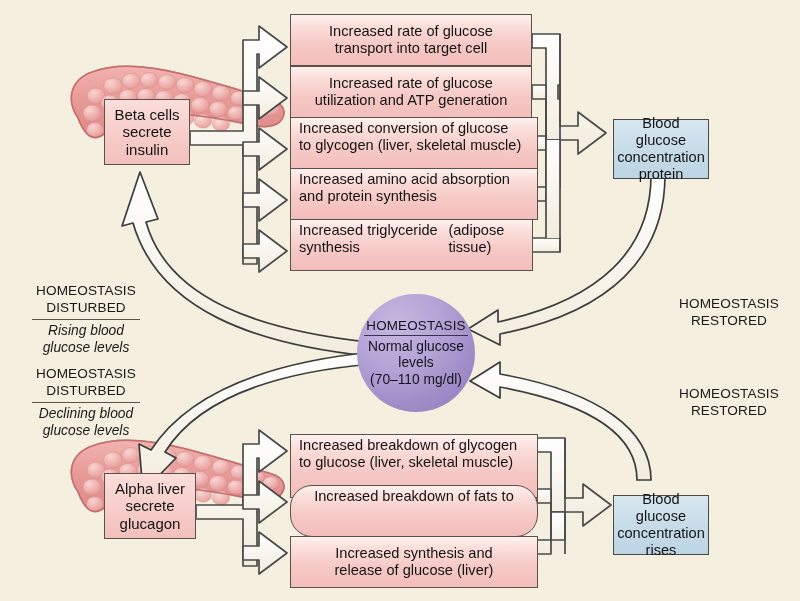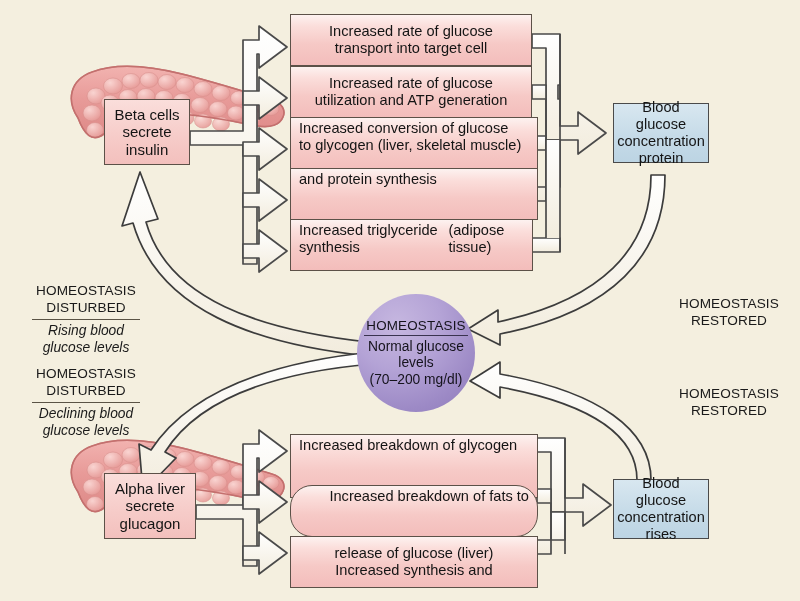--- a/index.html
+++ b/index.html
@@ -28,20 +28,21 @@
     background:linear-gradient(to bottom,#fdf2f0 0%,#fbdedb 22%,#f6c9c6 58%,#f3bdbb 100%);
     font-size:14.6px;
     padding:2px 8px;
   }
   .pinkbox.left-al{justify-content:flex-start;text-align:left;}
   .bluebox{
     border:1.6px solid #4a4a4a;
     background:linear-gradient(to bottom,#d8e7f0 0%,#c6dbe8 55%,#bcd4e3 100%);
     font-size:14.6px;
     padding:2px 4px;
+    margin-top:16px;
   }
   .cellbox{
     border:1.6px solid #5c5148;
     background:linear-gradient(to bottom,#fadedb 0%,#f6cbc8 60%,#f3c0bd 100%);
     font-size:15px;
     padding:2px 4px;
   }
 
   
   .circleWrap{
@@ -256,55 +257,57 @@
     </div>
     <div class="box pinkbox" style="left:290px;top:66px;width:242px;height:52px;flex-direction:column;">
       <span>Increased rate of glucose</span>
       <span>utilization and ATP generation</span>
     </div>
     <div class="box pinkbox left-al" style="left:290px;top:117px;width:248px;height:56px;flex-direction:column;align-items:flex-start;">
       <span>Increased conversion of glucose</span>
       <span>to glycogen (liver, skeletal muscle)</span>
     </div>
     <div class="box pinkbox left-al" style="left:290px;top:168px;width:248px;height:52px;flex-direction:column;align-items:flex-start;">
+      <span>Increased amino acid absorption</span>
       <span>and protein synthesis</span>
     </div>
     <div class="box pinkbox left-al" style="left:290px;top:219px;width:243px;height:52px;align-items:flex-start;">
       <span>Increased triglyceride synthesis</span>
       <span>(adipose tissue)</span>
     </div>
 
     <div class="box pinkbox left-al" style="left:290px;top:434px;width:248px;height:64px;flex-direction:column;align-items:flex-start;">
       <span>Increased breakdown of glycogen</span>
-    </div>
-    <div class="box pinkbox left-al" style="left:290px;top:485px;width:248px;height:52px;flex-direction:column;align-items:flex-end;border-radius:22px;">
+      <span>to glucose (liver, skeletal muscle)</span>
+    </div>
+    <div class="box pinkbox left-al" style="left:290px;top:485px;width:248px;height:52px;flex-direction:column;align-items:center;border-radius:22px;">
       <span>Increased breakdown of fats to</span>
     </div>
     <div class="box pinkbox" style="left:290px;top:536px;width:248px;height:52px;flex-direction:column;">
+      <span>Increased synthesis and</span>
       <span>release of glucose (liver)</span>
-      <span>Increased synthesis and</span>
     </div>
 
     <div class="box bluebox" style="left:613px;top:103px;width:96px;height:60px;flex-direction:column;">
       <span>Blood glucose</span>
       <span>concentration</span>
       <span>protein</span>
     </div>
     <div class="box bluebox" style="left:613px;top:479px;width:96px;height:60px;flex-direction:column;">
       <span>Blood glucose</span>
       <span>concentration</span>
       <span>rises</span>
     </div>
 
     <div class="circleWrap" style="left:357px;top:294px;width:118px;height:118px;">
       <div class="circ-title">HOMEOSTASIS</div>
       <div class="circ-rule"></div>
       <div class="circ-line">Normal glucose</div>
       <div class="circ-line">levels</div>
-      <div class="circ-line">(70–200 mg/dl)</div>
+      <div class="circ-line">(70–110 mg/dl)</div>
     </div>
 
     <div class="annot" style="left:18px;top:283px;width:136px;">
       <div class="cap">HOMEOSTASIS</div>
       <div class="cap">DISTURBED</div>
       <div class="rule" style="width:108px;"></div>
       <div class="ital">Rising blood</div>
       <div class="ital">glucose levels</div>
     </div>
 

